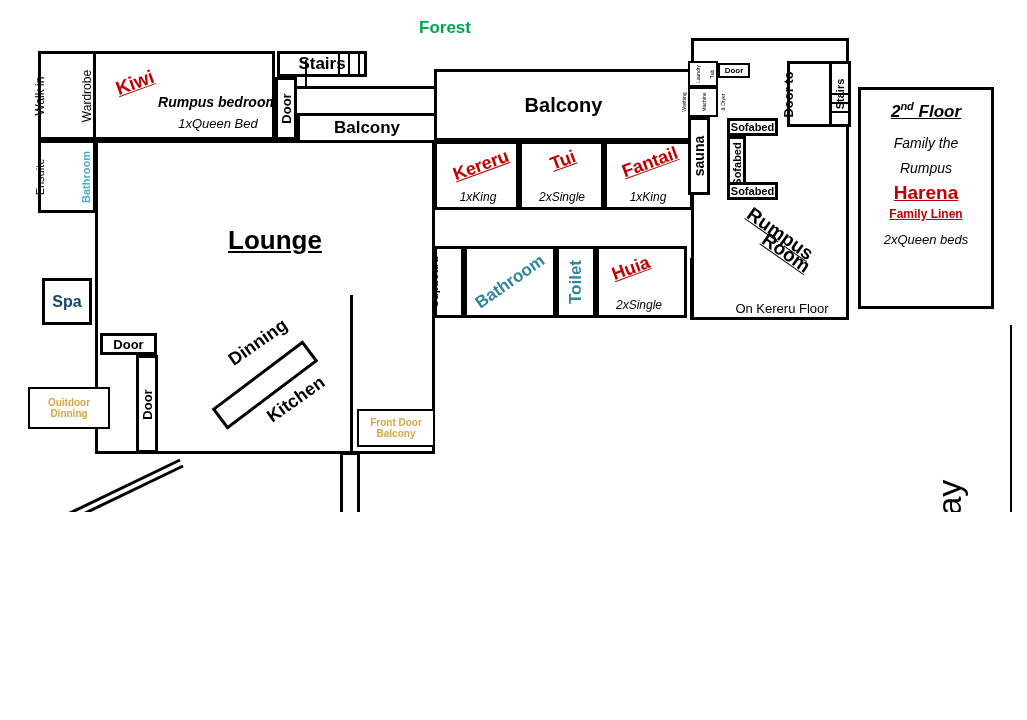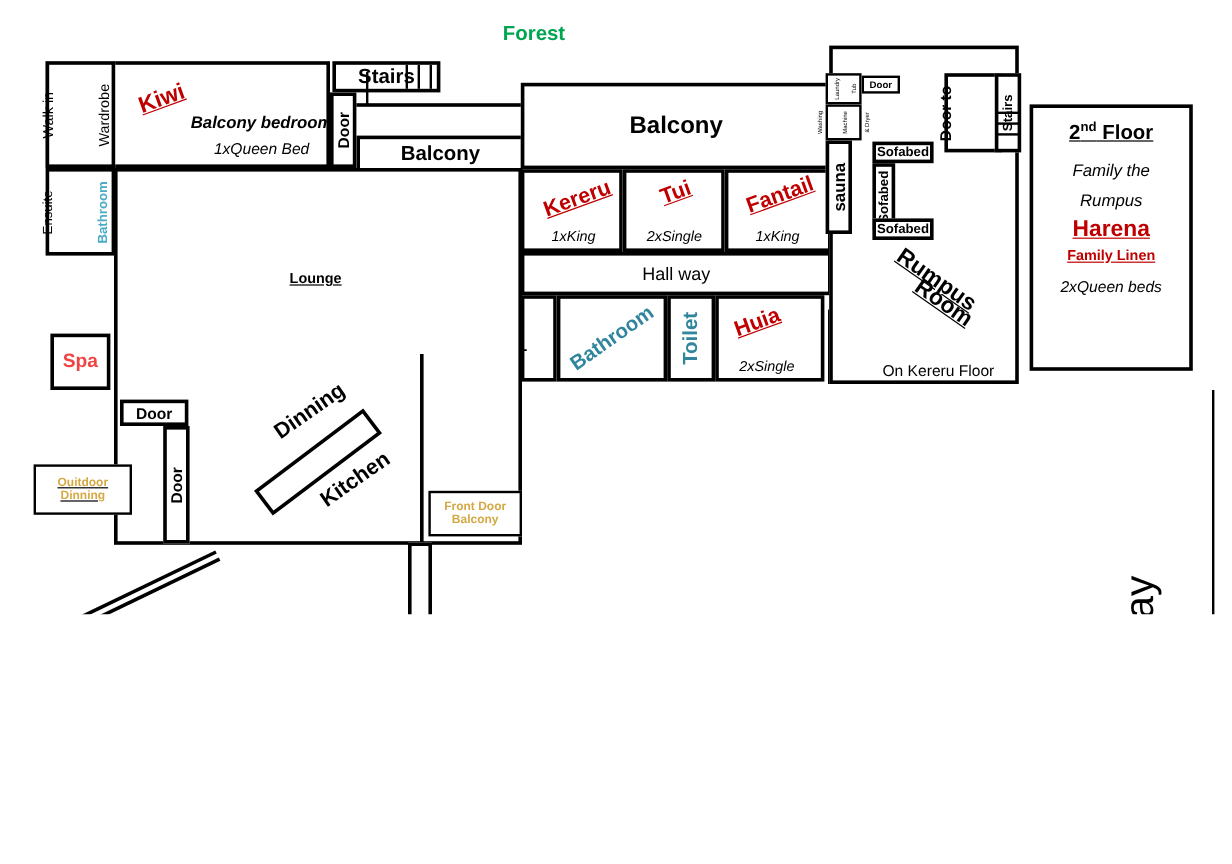--- a/index.html
+++ b/index.html
@@ -42,21 +42,21 @@
     line-height: 1.15;
   }
   
   .b { font-weight: bold; }
   .i { font-style: italic; }
   .u { text-decoration: underline; }
   .red { color: #C00000; }
   .green { color: #00A550; }
   .teal { color: #31859C; }
   .lblue { color: #4BACC6; }
-  .blue { color: #ef4444; }
+  .blue { color: #0c4a6e; }
   .gold { color: #D4A843; }
   .black { color: #000000; }
   .rot90  { transform: rotate(-90deg); }
   .rot20  { transform: rotate(-20deg); }
   .rot35  { transform: rotate(-35deg); }
   .rotp35 { transform: rotate(35deg); }
   .stack { display: flex; flex-direction: column; align-items: center; justify-content: center; }
   .vstack-rot {
     display: flex;
     flex-direction: row;
@@ -77,21 +77,21 @@
 
   <div class="box" style="left:38px; top:51px; width:58px; height:89px;">
     <div class="vstack-rot" style="font-size:12px;">
       <span>Walk in</span>
       <span>Wardrobe</span>
     </div>
   </div>
 
   <div class="lbl b u red rot20" style="left:108px; top:72px; width:54px; font-size:19px;">Kiwi</div>
 
-  <div class="lbl b i black" style="left:158px; top:94px; width:120px; font-size:14px;">Balcony bedroom</div>
+  <div class="lbl b i black" style="left:158px; top:94px; width:120px; font-size:14px;">Rumpus bedroom</div>
   <div class="lbl i black" style="left:163px; top:117px; width:110px; font-size:13px;">1xQueen Bed</div>
 
   <div class="box" style="left:38px; top:140px; width:58px; height:73px;">
     <div class="vstack-rot" style="font-size:11px;">
       <span class="black">Ensuite</span>
       <span class="lblue b">Bathroom</span>
     </div>
   </div>
 
   <div class="box" style="left:277px; top:51px; width:90px; height:26px;">
@@ -130,23 +130,20 @@
   <div class="lbl i" style="left:447px; top:191px; width:62px; font-size:12px;">1xKing</div>
 
   <div class="box" style="left:519px; top:141px; width:85px; height:69px;"></div>
   <div class="lbl b u red rot20" style="left:541px; top:150px; width:44px; font-size:18px;">Tui</div>
   <div class="lbl i" style="left:530px; top:191px; width:64px; font-size:12px;">2xSingle</div>
 
   <div class="box" style="left:604px; top:141px; width:89px; height:69px;"></div>
   <div class="lbl b u red rot20" style="left:614px; top:152px; width:72px; font-size:18px;">Fantail</div>
   <div class="lbl i" style="left:617px; top:191px; width:62px; font-size:12px;">1xKing</div>
 
-  <div class="box" style="left:434px; top:210px; width:259px; height:36px;">
-    <span style="font-size:15px;">Hall way</span>
-  </div>
 
   <div class="box" style="left:434px; top:246px; width:30px; height:72px;">
     <div class="vstack-rot" style="font-size:11px;">
       <span class="b">Cupboard</span>
       <span class="b">Linen</span>
     </div>
   </div>
 
   <div class="box" style="left:464px; top:246px; width:92px; height:72px;">
     <span class="b teal rot35" style="font-size:17px;">Bathroom</span>
@@ -158,21 +155,21 @@
 
   <div class="box" style="left:596px; top:246px; width:91px; height:72px;"></div>
   <div class="lbl b u red rot20" style="left:604px; top:258px; width:54px; font-size:18px;">Huia</div>
   <div class="lbl i" style="left:607px; top:299px; width:64px; font-size:12px;">2xSingle</div>
 
   <div class="box" style="left:690px; top:258px; width:19px; height:62px;">
     <span class="b teal rot90" style="font-size:11px;">Toilet</span>
   </div>
 
   <div class="box" style="left:95px; top:140px; width:340px; height:314px;"></div>
-  <div class="lbl b u" style="left:228px; top:226px; width:70px; font-size:12px;">Lounge</div>
+  <div class="lbl b u" style="left:228px; top:226px; width:70px; font-size:26px;">Lounge</div>
 
   <div class="lbl b rot35" style="left:222px; top:332px; width:72px; font-size:18px;">Dinning</div>
   <div class="lbl b rot35" style="left:262px; top:389px; width:68px; font-size:18px;">Kitchen</div>
 
   <div class="box" style="left:212px; top:346px; width:90px; height:70px; border:none; background:transparent;">
     <div style="position:absolute; left:-4px; top:26px; width:108px; height:20px;
                 border:3px solid #000; background:#fff; transform: rotate(-37deg);"></div>
   </div>
 
   <div class="line" style="left:350px; top:295px; width:3px; height:160px;"></div>
@@ -189,21 +186,21 @@
   </div>
 
   <div class="box" style="left:136px; top:355px; width:22px; height:98px;">
     <span class="b rot90" style="font-size:13px;">Door</span>
   </div>
 
   <div class="box" style="left:42px; top:278px; width:50px; height:47px;">
     <span class="b blue" style="font-size:16px;">Spa</span>
   </div>
 
-  <div class="box thin" style="left:28px; top:387px; width:82px; height:42px;text-decoration:underline;">
+  <div class="box thin" style="left:28px; top:387px; width:82px; height:42px;">
     <div class="stack">
       <span class="b gold" style="font-size:10px;">Ouitdoor</span>
       <span class="b gold" style="font-size:10px;">Dinning</span>
     </div>
   </div>
 
   <div class="box" style="left:691px; top:38px; width:158px; height:282px;"></div>
 
 
   <div class="box thin" style="left:688px; top:61px; width:30px; height:26px;">
@@ -252,21 +249,21 @@
     <span class="b" style="font-size:11px;">Sofabed</span>
   </div>
 
   <div class="lbl b u rotp35" style="left:738px; top:223px; width:84px; font-size:19px;">Rumpus</div>
   <div class="lbl b u rotp35" style="left:755px; top:242px; width:62px; font-size:19px;">Room</div>
 
   <div class="lbl" style="left:720px; top:302px; width:124px; font-size:13px;">On Kereru Floor</div>
 
   <div class="box" style="left:858px; top:87px; width:136px; height:222px; display:block;">
     <div style="padding-top:10px;">
-      <div class="b u" style="font-size:17px;">
+      <div class="b u" style="font-size:17px;font-style:italic;">
         <span>2</span><sup style="font-size:11px;">nd</sup><span> Floor</span>
       </div>
       <div class="i" style="font-size:14px; margin-top:13px;">Family the</div>
       <div class="i" style="font-size:14px; margin-top:9px;">Rumpus</div>
       <div class="b u red" style="font-size:19px; margin-top:6px;">Harena</div>
       <div class="b u red" style="font-size:12px; margin-top:3px;">Family Linen</div>
       <div class="i" style="font-size:13px; margin-top:11px;">2xQueen beds</div>
     </div>
   </div>
 

